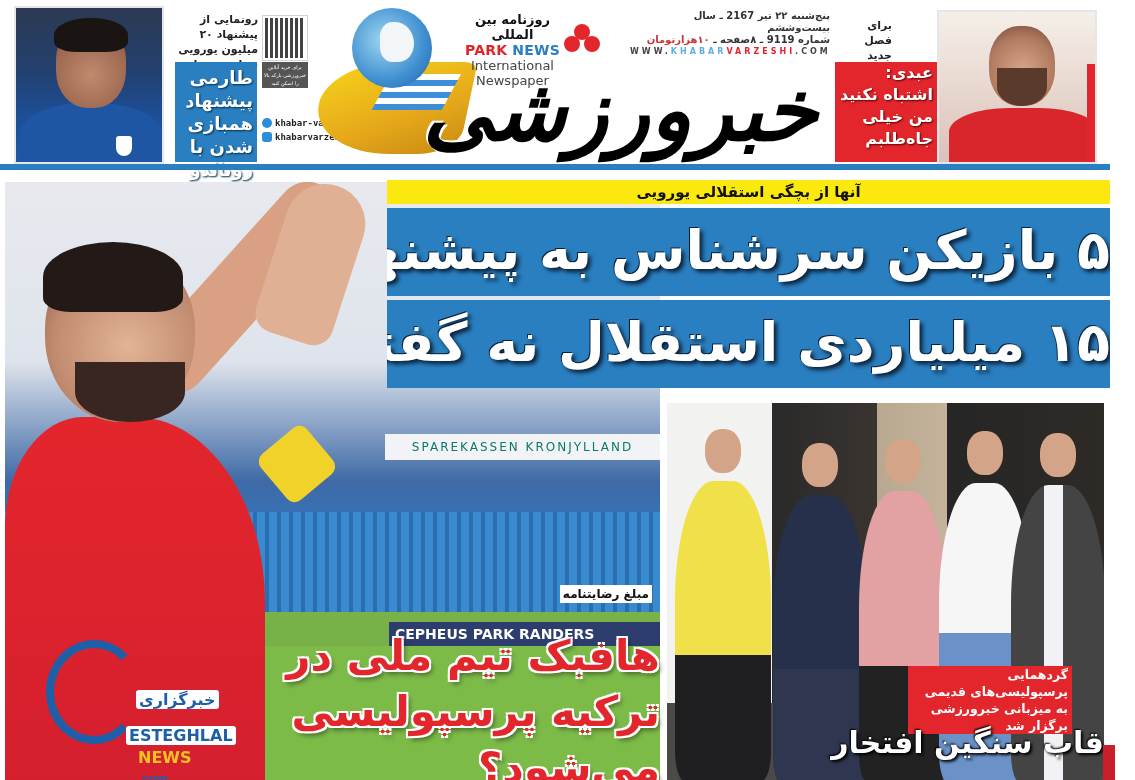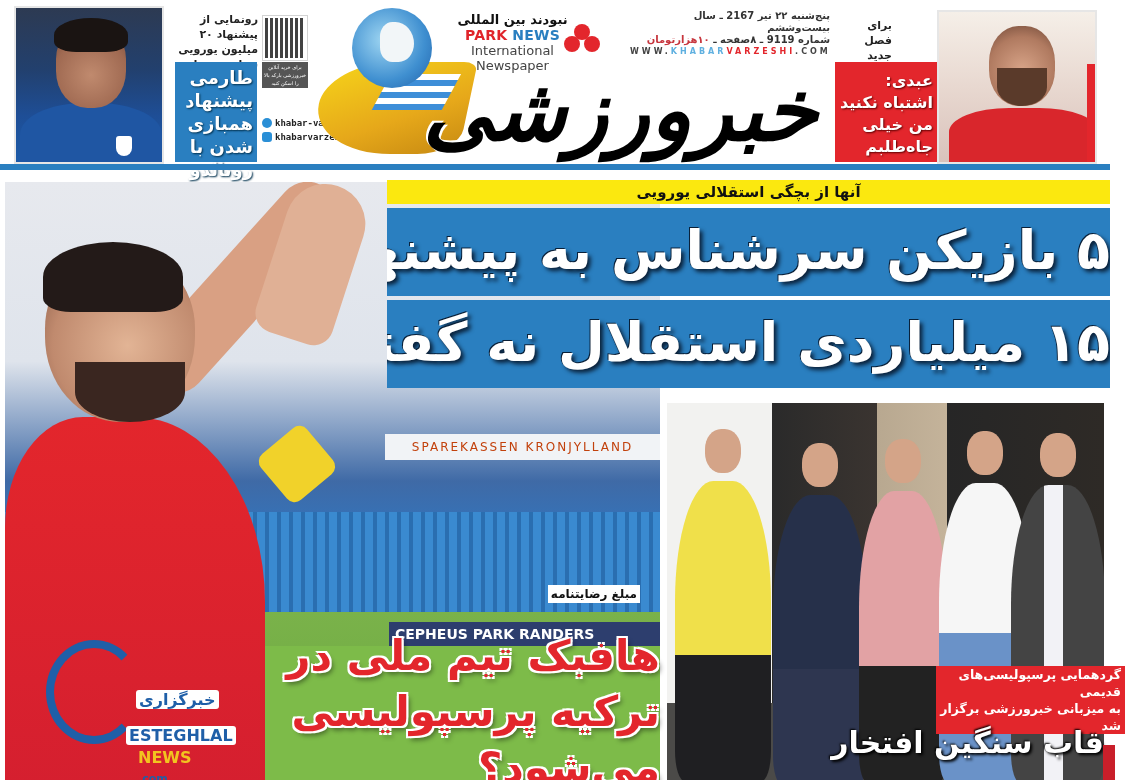--- a/index.html
+++ b/index.html
@@ -93,21 +93,21 @@
   .issue-info { position: absolute; left: 630px; top: 10px; width: 200px; direction: rtl; text-align: right; font-size: 10px; line-height: 12px; font-weight: bold; color: #333; }
   .issue-info .price { color: #c7353d; }
   .issue-info .www { direction: ltr; text-align: left; font-size: 8px; letter-spacing: 3px; color: #444; }
   .issue-info .www .hl { color: #5fb0e0; }
   .issue-info .www .hl2 { color: #e3262c; }
 
   
   .teaser-right-kicker { position: absolute; left: 836px; top: 18px; width: 56px; direction: rtl; text-align: right; font-size: 11px; font-weight: bold; line-height: 15px; color: #222; }
   .teaser-right-head {
     position: absolute; left: 835px; top: 62px; width: 106px; height: 100px; background: #e3262c; color: #fff;
-    direction: rtl; text-align: right; font-size: 16px; font-weight: bold; line-height: 22px; padding: 8px 8px 0 0;
+    direction: rtl; text-align: right; font-size: 16px; font-weight: bold; line-height: 22px; padding: 0 8px 0 0;
     text-shadow: 1px 1px 2px #5a0000;
   }
   .teaser-right-photo {
     position: absolute; left: 937px; top: 10px; width: 160px; height: 154px; border: 2px solid #e6e6e6;
     background: linear-gradient(180deg, #f5efe8 0%, #e8d8d0 50%, #d9c2bb 100%); overflow: hidden;
   }
   .teaser-right-photo .red-strip { position: absolute; right: -22px; top: 52px; width: 30px; height: 102px; background: #e3262c; }
   .teaser-right-photo .head {
     position: absolute; left: 50px; top: 14px; width: 66px; height: 80px; border-radius: 45%;
     background: radial-gradient(circle at 50% 55%, #d8a488 0%, #b07a60 60%, #6b4434 100%);
@@ -117,21 +117,21 @@
 
   
   .main-photo {
     position: absolute; left: 5px; top: 182px; width: 655px; height: 598px; overflow: hidden;
     background: linear-gradient(180deg, #e7e9ee 0%, #dfe4ec 30%, #3f6aa6 50%, #2f78c4 62%, #7ab24a 72%, #6aa83e 100%);
   }
   .main-photo .stand {
     position: absolute; left: 0; top: 330px; width: 655px; height: 100px;
     background: repeating-linear-gradient(90deg, #3a8ad0 0 8px, #2a6eb0 8px 12px);
   }
-  .main-photo .board { position: absolute; left: 380px; top: 252px; width: 275px; height: 26px; background: #f1f3f6; color: #c2410c; font-size: 12px; letter-spacing: 2px; line-height: 26px; text-align: center; }
+  .main-photo .board { position: absolute; left: 380px; top: 252px; width: 275px; height: 26px; background: #f1f3f6; color: #0f766e; font-size: 12px; letter-spacing: 2px; line-height: 26px; text-align: center; }
   .main-photo .ad {
     position: absolute; left: 384px; top: 440px; width: 271px; height: 24px; background: #2d3e6e; color: #fff; font-size: 14px; font-weight: bold; line-height: 24px; padding-left: 6px;
   }
   .main-photo .pitch { position: absolute; left: 0; top: 464px; width: 655px; height: 134px; background: #7dbb49; }
   .main-photo .player-head {
     position: absolute; left: 40px; top: 70px; width: 150px; height: 170px; border-radius: 45% 45% 50% 50%;
     background: radial-gradient(circle at 55% 55%, #e2b495 0%, #c08a6e 60%, #7a4e3c 100%);
   }
   .main-photo .player-hair { position: absolute; left: 38px; top: 60px; width: 140px; height: 70px; border-radius: 50% 50% 20% 20%; background: #231a18; }
   .main-photo .player-beard { position: absolute; left: 70px; top: 180px; width: 110px; height: 60px; border-radius: 0 0 50% 50%; background: #3a2620; }
@@ -153,21 +153,21 @@
   .headline-bar {
     position: absolute; left: 387px; width: 723px; height: 88px; background: #2a7fc0;
     direction: rtl; text-align: center; color: #fff; font-size: 54px; font-weight: bold; line-height: 86px;
     text-shadow: 3px 3px 4px #0a2038, -1px -1px 0 #0a2038;
     white-space: nowrap; overflow: hidden;
   }
   .headline-1 { top: 208px; }
   .headline-2 { top: 300px; }
 
   .sub-kicker {
-    position: absolute; left: 508px; top: 585px; width: 132px; direction: rtl; text-align: right;
+    position: absolute; left: 520px; top: 585px; width: 132px; direction: rtl; text-align: right;
     font-size: 12px; font-weight: bold; color: #111; line-height: 18px;
   }
   .sub-kicker span { background: #fff; padding: 0 3px; display: inline-block; }
   .red-headline {
     position: absolute; left: 200px; top: 628px; width: 460px; direction: rtl; text-align: right;
     color: #e3262c; font-size: 42px; font-weight: bold; line-height: 56px;
     text-shadow: 2px 2px 0 #fff, -2px -2px 0 #fff, 2px -2px 0 #fff, -2px 2px 0 #fff, 3px 4px 5px rgba(0,0,0,.45);
   }
 
   
@@ -180,21 +180,21 @@
 
   
   .group-photo {
     position: absolute; left: 667px; top: 403px; width: 437px; height: 377px; overflow: hidden;
     background: linear-gradient(90deg, #f2f2f0 0%, #f2f2f0 24%, #2a2a2a 24%, #3a3430 48%, #b8a890 48%, #c4b39a 64%, #262626 64%, #2e2a26 100%);
   }
   .group-photo .floor { position: absolute; left: 0; top: 300px; width: 437px; height: 77px; background: #4b4a48; }
   .person { position: absolute; border-radius: 40% 40% 10% 10%; }
   .person .h { position: absolute; width: 36px; height: 44px; border-radius: 45%; background: #d4a488; left: 50%; transform: translateX(-50%); top: -52px; }
   .gp-caption {
-    position: absolute; left: 908px; top: 666px; width: 189px; direction: rtl; text-align: right; font-size: 12.5px; font-weight: bold; line-height: 17px; color: #fff; margin-left: 28px;
+    position: absolute; left: 908px; top: 666px; width: 164px; direction: rtl; text-align: right; font-size: 12.5px; font-weight: bold; line-height: 17px; color: #fff;
   }
   .gp-caption span { background: #e3262c; padding: 0 4px; display: inline-block; }
   .gp-headline {
     position: absolute; left: 820px; top: 718px; width: 284px; direction: rtl; text-align: right; font-size: 30px; font-weight: bold; color: #fff; line-height: 50px;
     text-shadow: 2px 2px 3px #000, -1px -1px 2px #000;
   }
   .red-corner { position: absolute; left: 1103px; top: 745px; width: 12px; height: 35px; background: #c91f2a; }
 </style>
 </head>
 <body>
@@ -222,21 +222,21 @@
       <span class="ic insta"></span>
       <span>khabarvarzeshi_com</span>
     </div>
   </div>
 
   <div class="logo-band">
     <div class="flag"></div>
   </div>
   <div class="logo-globe"></div>
   <div class="logo-sportnews">
-    <div class="fa">نبودند بین المللی</div>
+    <div class="fa">روزنامه بین المللی</div>
     <div class="en">
       <span class="s">PARK</span>
       <span class="n">NEWS</span>
     </div>
     <div class="sub">International Newspaper</div>
   </div>
   <div class="logo-dots">
     <span style="left:12px; top:0;"></span>
     <span style="left:2px; top:12px;"></span>
     <span style="left:22px; top:12px;"></span>

